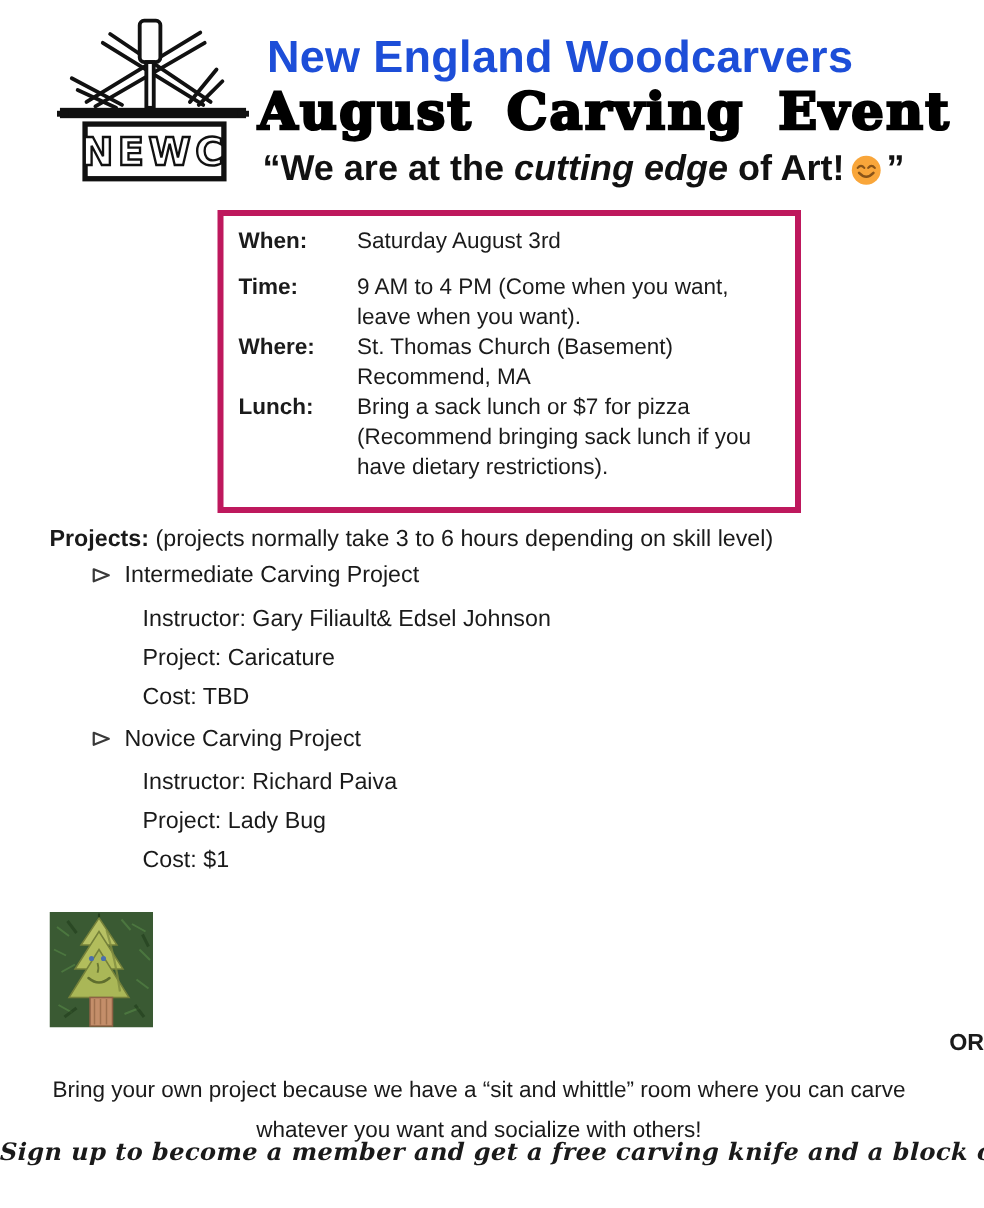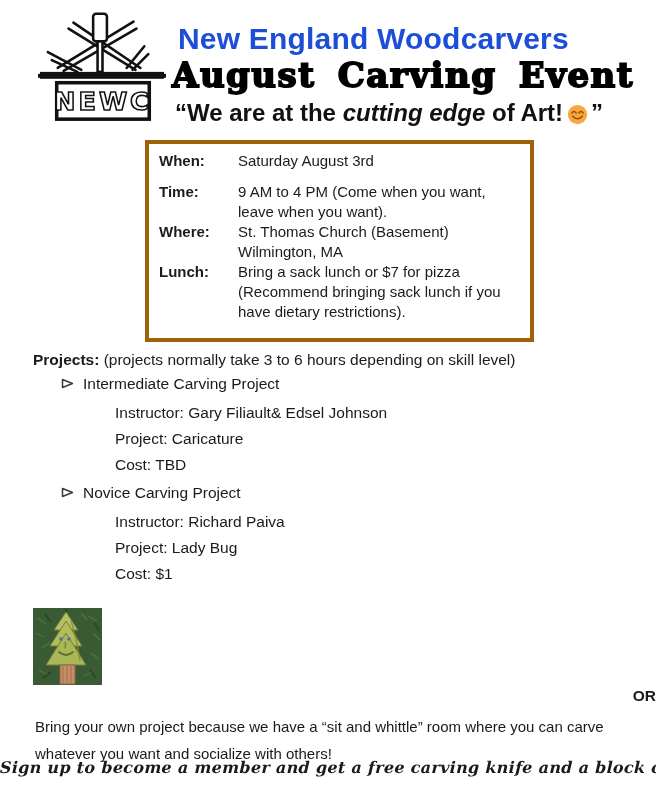--- a/index.html
+++ b/index.html
@@ -24,21 +24,21 @@
   .tagline {
     position:absolute; left:175px; top:99px;
     font-size:24px; font-weight:bold; color:#111; white-space:nowrap;
   }
   .tagline .emph { font-style:italic; }
   .emoji { display:inline-block; width:21px; height:21px; vertical-align:-4px; margin:0 3px 0 4px; }
 
   
   .details-box {
     position:absolute; left:145px; top:140px; width:389px; height:202px;
-    border:4px solid #a16207; padding:7px 6px 0 10px; font-size:15px; color:#1b1b1b;
+    border:4px solid #be185d; padding:7px 6px 0 10px; font-size:15px; color:#1b1b1b;
   }
   .box-row { display:flex; }
   .box-row.mb { margin-bottom:11px; }
   .box-label { width:79px; flex-shrink:0; font-weight:bold; line-height:20px; }
   .box-lines { flex:1; }
   .box-line { line-height:20px; white-space:nowrap; }
 
   
   .projects-heading {
     position:absolute; left:33px; top:351px; font-size:15.5px; white-space:nowrap;
@@ -46,31 +46,31 @@
   .projects-heading .bold { font-weight:bold; }
   .project { position:absolute; left:35px; font-size:15.5px; }
   .project.p1 { top:374px; }
   .project.p2 { top:483px; }
   .project.p3 { top:589px; }
   .project-title {
     display:flex; align-items:center; margin-left:26px; margin-bottom:10px;
     line-height:19px; white-space:nowrap;
   }
   .arrow { width:13px; height:13px; margin-right:9px; flex-shrink:0; }
-  .project-detail { margin-left:80px; line-height:19px; margin-bottom:7px; white-space:nowrap; }
+  .project-detail { margin-left:60px; line-height:19px; margin-bottom:7px; white-space:nowrap; }
 
   .tree-photo { position:absolute; left:33px; top:608px; width:69px; height:77px; }
 
   
   .or-divider {
     position:absolute; left:0; top:687px; width:656px; text-align:right;
     font-size:15.5px; font-weight:bold;
   }
   .footer-para { position:absolute; left:35px; top:713px; font-size:15px; }
-  .footer-line { line-height:27px; white-space:nowrap; }
+  .footer-line { line-height:27px; white-space:nowrap;text-align:center; }
   .signup-line {
     position:absolute; left:0; top:758px; width:656px; text-align:center;
     font-family:"DejaVu Serif", serif; font-weight:bold; font-style:italic;
     font-size:16px; letter-spacing:0.3px; transform:skewX(-2deg); white-space:nowrap;
   }
 </style>
 </head>
 <body>
 
 <div class="page">
@@ -118,21 +118,21 @@
       <div class="box-label">Time:</div>
       <div class="box-lines">
         <div class="box-line">9 AM to 4 PM (Come when you want,</div>
         <div class="box-line">leave when you want).</div>
       </div>
     </div>
     <div class="box-row">
       <div class="box-label">Where:</div>
       <div class="box-lines">
         <div class="box-line">St. Thomas Church (Basement)</div>
-        <div class="box-line">Wilmington, MA</div>
+        <div class="box-line">Recommend, MA</div>
       </div>
     </div>
     <div class="box-row">
       <div class="box-label">Lunch:</div>
       <div class="box-lines">
         <div class="box-line">Bring a sack lunch or $7 for pizza</div>
         <div class="box-line">(Recommend bringing sack lunch if you</div>
         <div class="box-line">have dietary restrictions).</div>
       </div>
     </div>

